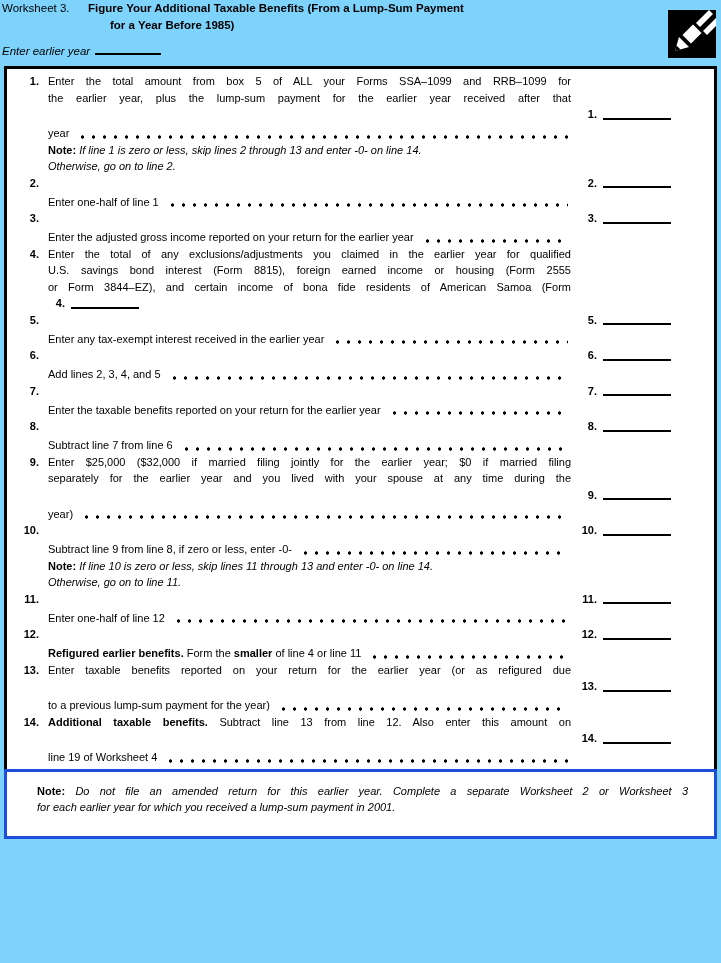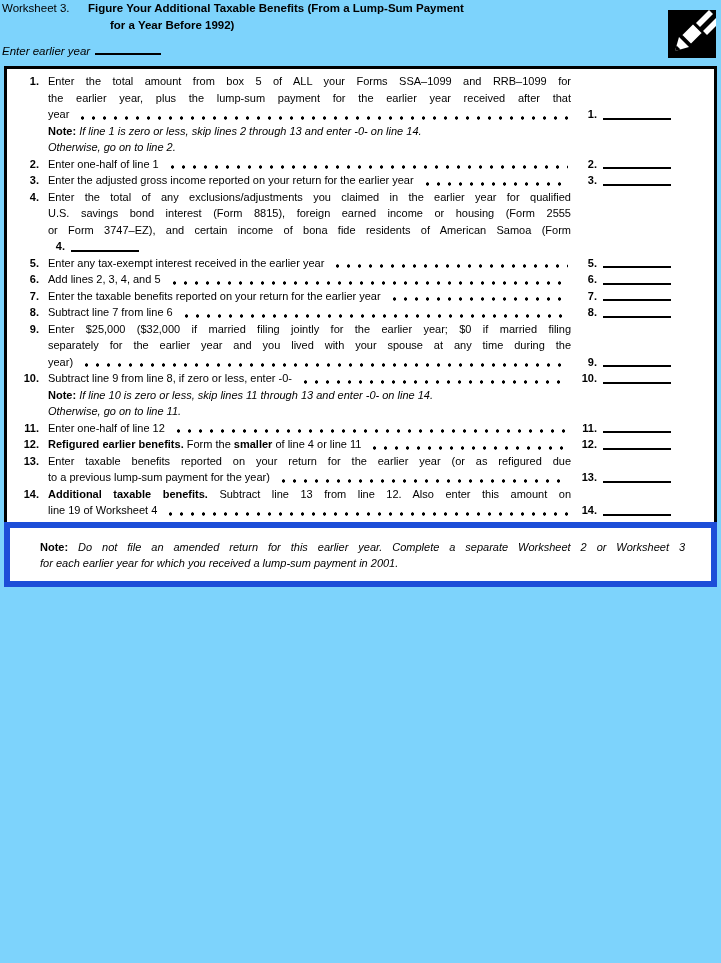--- a/index.html
+++ b/index.html
@@ -11,29 +11,29 @@
   .hdr-label { position:absolute; left:2px; top:2px; font-size:11.5px; }
   .ttl1 { position:absolute; left:88px; top:2px; font-size:11.5px; font-weight:bold; }
   .ttl2 { position:absolute; left:110px; top:19px; font-size:11.5px; font-weight:bold; }
   .earlier { position:absolute; left:2px; top:44px; font-size:11.5px;font-style:italic; }
   .earlier .blank { display:inline-block; width:66px; height:11px; border-bottom:2px solid #000; margin-left:5px; }
   .pencil { position:absolute; left:668px; top:10px; width:48px; height:48px; }
 
   
   .boxes { position:absolute; left:4px; top:66px; width:713px; }
   .main-box { border:3px solid #000; padding:4px 0 3px 0; background:#fff; }
-  .note-box { border:6px solid #1d4ed8; margin-top:-3px; padding:11px 0 9px 0; background:#fff; }
+  .note-box { border:3px solid #1d4ed8; margin-top:-3px; padding:11px 0 20px 0; background:#fff; }
 
   
   .ws-row { display:flex; line-height:16.5px; font-size:11px; }
   .num-cell { width:32px; text-align:right; font-weight:bold; flex:none; }
   .text-cell { margin-left:9px; width:523px; flex:none; overflow:hidden; }
   .text-cell.jl { text-align:justify; text-align-last:justify; }
   .text-cell.ld { display:flex; }
-  .text-cell.ld .t { white-space:nowrap; }
+  .text-cell.ld .t { white-space:nowrap;margin-top:19px; }
   .dots { flex:1 1 auto; margin:0 3px 0 5px;
           background-image:radial-gradient(circle, #000 1.4px, transparent 1.9px);
           background-size:11px 4px; background-repeat:repeat-x;
           background-position:left 3px bottom 3px; }
   .ans-cell { flex:1; display:flex; }
   .ans-num { width:26px; text-align:right; font-weight:bold; flex:none; }
   .ans-line { width:68px; margin-left:6px; height:13.5px; border-bottom:2px solid #000; flex:none; }
   .b { font-weight:bold; }
   .i { font-style:italic; }
 
@@ -41,21 +41,21 @@
   .note-box .ws-row { padding:0 26px 0 30px; }
   .note-box .text-cell { width:auto; flex:1; margin-left:0; }
 </style>
 </head>
 <body>
 
 <div class="page">
 
   <div class="hdr-label">Worksheet 3.</div>
   <div class="ttl1">Figure Your Additional Taxable Benefits (From a Lump-Sum Payment</div>
-  <div class="ttl2">for a Year Before 1992)</div>
+  <div class="ttl2">for a Year Before 1985)</div>
 
   <div class="earlier">
     <span>Enter earlier year</span><span class="blank"></span>
   </div>
 
   <div class="pencil">
     <svg viewBox="0 0 48 48" width="48" height="48" aria-hidden="true">
       <rect width="48" height="48" fill="#000"></rect>
       <path d="M28 13 L41 0 L45 4 L32 17 Z" fill="#fff"></path>
       <path d="M35 21 L48 8 L48 16 L39 25 Z" fill="#fff"></path>
@@ -125,21 +125,21 @@
           <div class="text-cell jl"><span>Enter the total of any exclusions/adjustments you claimed in the earlier year for qualified</span></div>
           <div class="ans-cell"></div>
         </div>
         <div class="ws-row">
           <div class="num-cell"></div>
           <div class="text-cell jl"><span>U.S. savings bond interest (Form 8815), foreign earned income or housing (Form 2555</span></div>
           <div class="ans-cell"></div>
         </div>
         <div class="ws-row">
           <div class="num-cell"></div>
-          <div class="text-cell jl"><span>or Form 3747–EZ), and certain income of bona fide residents of American Samoa (Form</span></div>
+          <div class="text-cell jl"><span>or Form 3844–EZ), and certain income of bona fide residents of American Samoa (Form</span></div>
           <div class="ans-cell"></div>
         </div>
         <div class="ws-row">
           <div class="num-cell"></div>
           <div class="ans-cell">
             <span class="ans-num">4.</span>
             <span class="ans-line"></span>
           </div>
         </div>
         <div class="ws-row">

